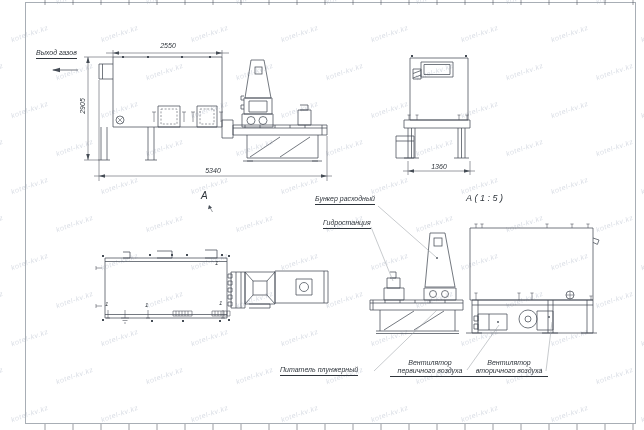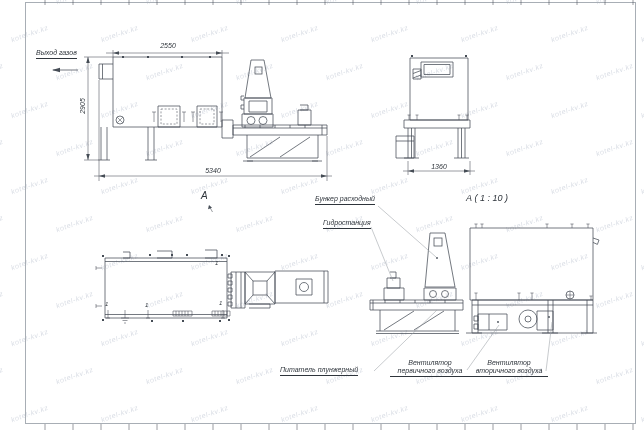--- a/index.html
+++ b/index.html
@@ -225,21 +225,21 @@
     </g>
   </svg>
 
   <div class="labels">
     <div class="lbl u" style="left:36px;top:49px;">Выход газов</div>
     <div class="lbl c" style="left:150px;top:42px;width:36px;">2550</div>
     <div class="lbl c rot" style="left:65px;top:102px;width:36px;">2905</div>
     <div class="lbl c" style="left:195px;top:167px;width:36px;">5340</div>
     <div class="lbl c" style="left:421px;top:163px;width:36px;">1360</div>
     <div class="lbl big" style="left:201px;top:192px;">А</div>
-    <div class="lbl mid" style="left:466px;top:194px;">А ( 1 : 10 )</div>
+    <div class="lbl mid" style="left:466px;top:194px;">А ( 1 : 5 )</div>
 
     <div class="lbl u" style="left:315px;top:195px;">Бункер расходный</div>
     <div class="lbl u" style="left:323px;top:219px;">Гидростанция</div>
     <div class="lbl u" style="left:280px;top:366px;">Питатель плунжерный</div>
 
     <div class="lbl c u" style="left:390px;top:359px;width:80px;">
       <div>Вентилятор</div>
       <div>первичного воздуха</div>
     </div>
     <div class="lbl c u" style="left:470px;top:359px;width:78px;">

